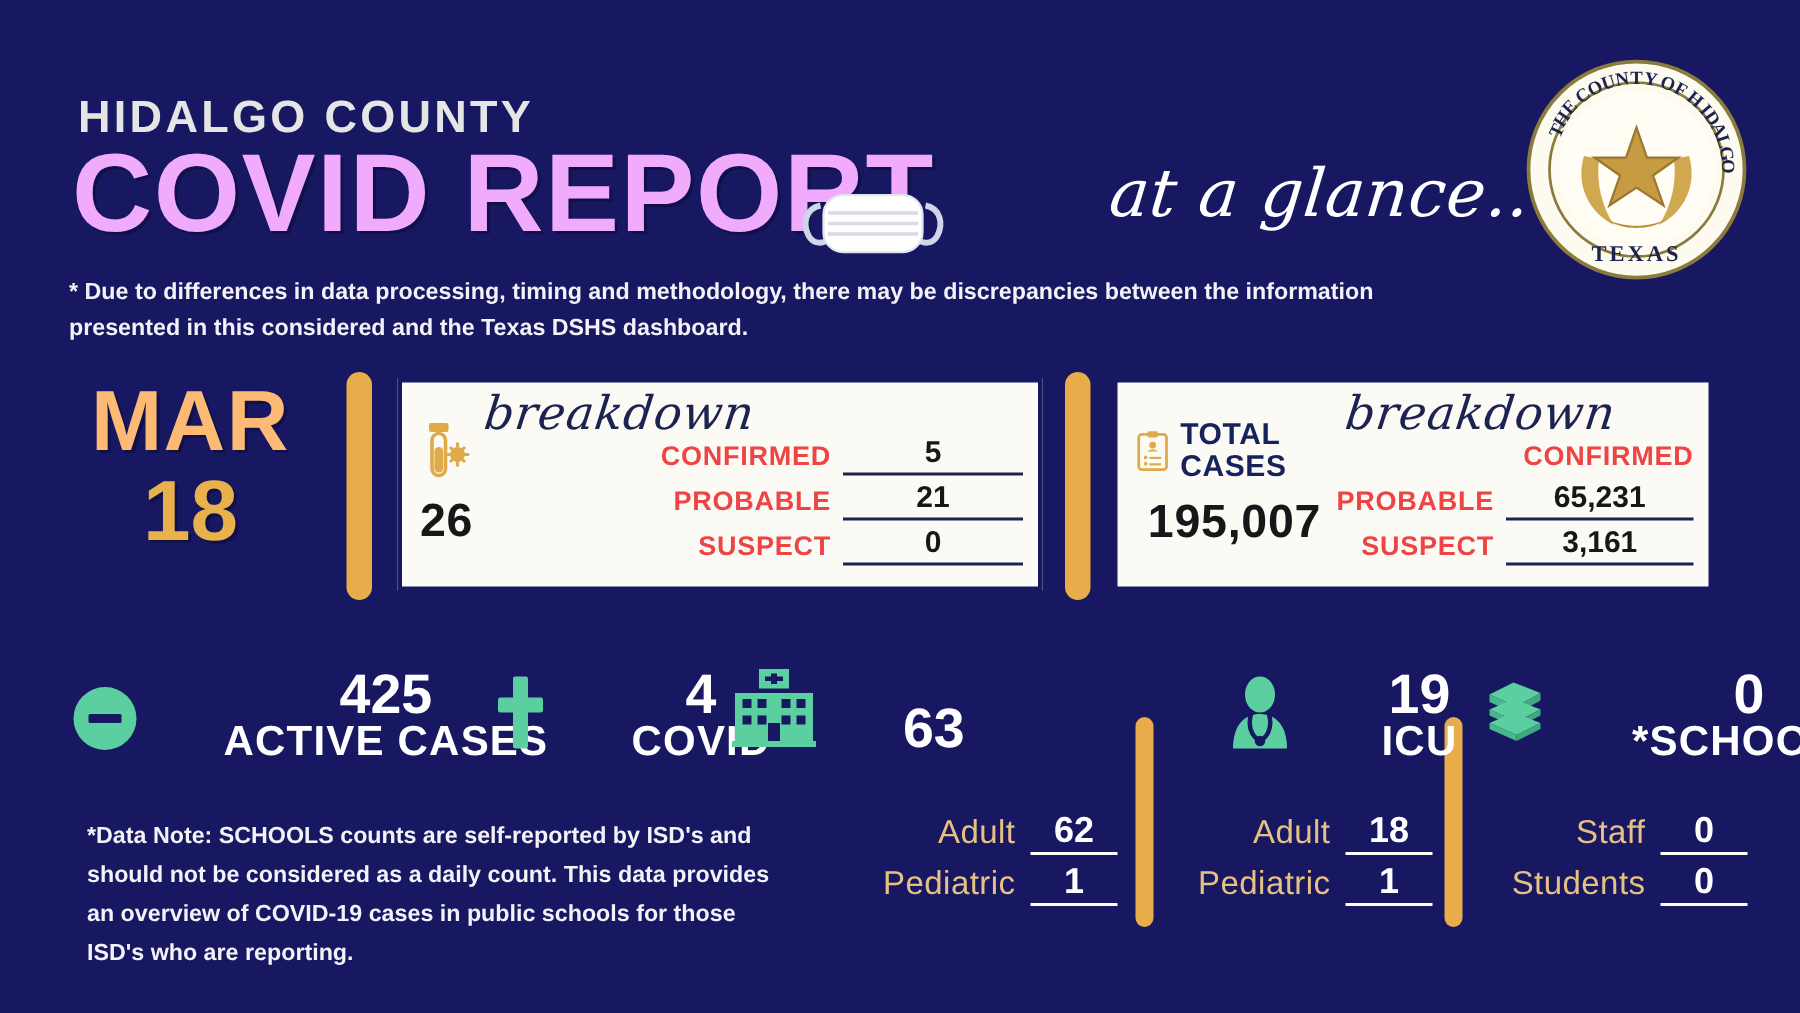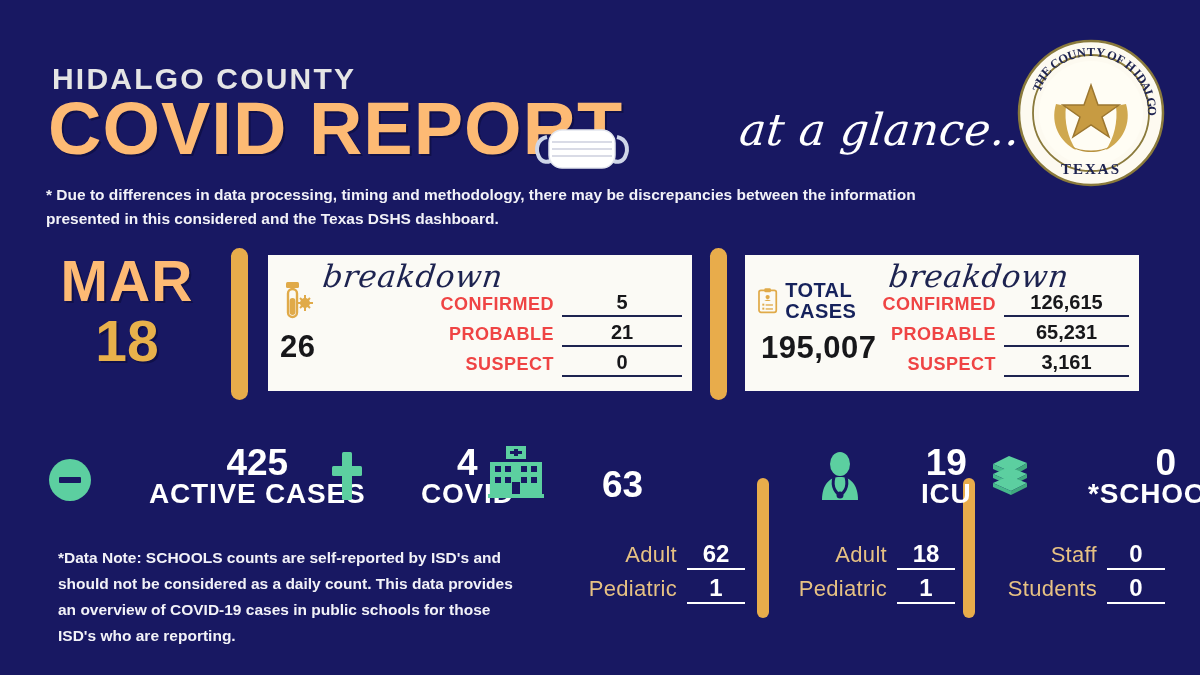--- a/index.html
+++ b/index.html
@@ -21,21 +21,21 @@
     position: absolute; left: 52px; top: 62px;
     font-size: 30px; font-weight: bold; letter-spacing: 2.2px;
     color: #e5e5e5;
   }
   #title-wrap {
     position: absolute; left: 48px; top: 90px;
     height: 78px;
   }
   #covid-report {
     font-size: 74px; font-weight: bold; letter-spacing: 1px;
-    color: #fdba74; line-height: 78px; white-space: nowrap;
+    color: #f0abfc; line-height: 78px; white-space: nowrap;
     text-shadow: 2px 2px 0 #10104a;
   }
   #mask-icon {
     position: absolute; left: 533px; top: 117px;
     width: 98px; height: 62px;
   }
   #at-a-glance {
     position: absolute; left: 740px; top: 104px;
     font-family: "DejaVu Serif", serif;
     font-style: italic; font-size: 44px; color: #ffffff;
@@ -294,21 +294,20 @@
         </svg>
         <div class="card-left-label">TOTAL CASES</div>
       </div>
       <div class="card-bignum">195,007</div>
     </div>
     <div class="card-right">
       <div class="breakdown-script">breakdown</div>
       <div class="bd-rows">
         <div class="bd-row">
           <span class="bd-label">CONFIRMED</span>
-          <span class="bd-value">126,615</span>
         </div>
         <div class="bd-row">
           <span class="bd-label">PROBABLE</span>
           <span class="bd-value">65,231</span>
         </div>
         <div class="bd-row">
           <span class="bd-label">SUSPECT</span>
           <span class="bd-value">3,161</span>
         </div>
       </div>

